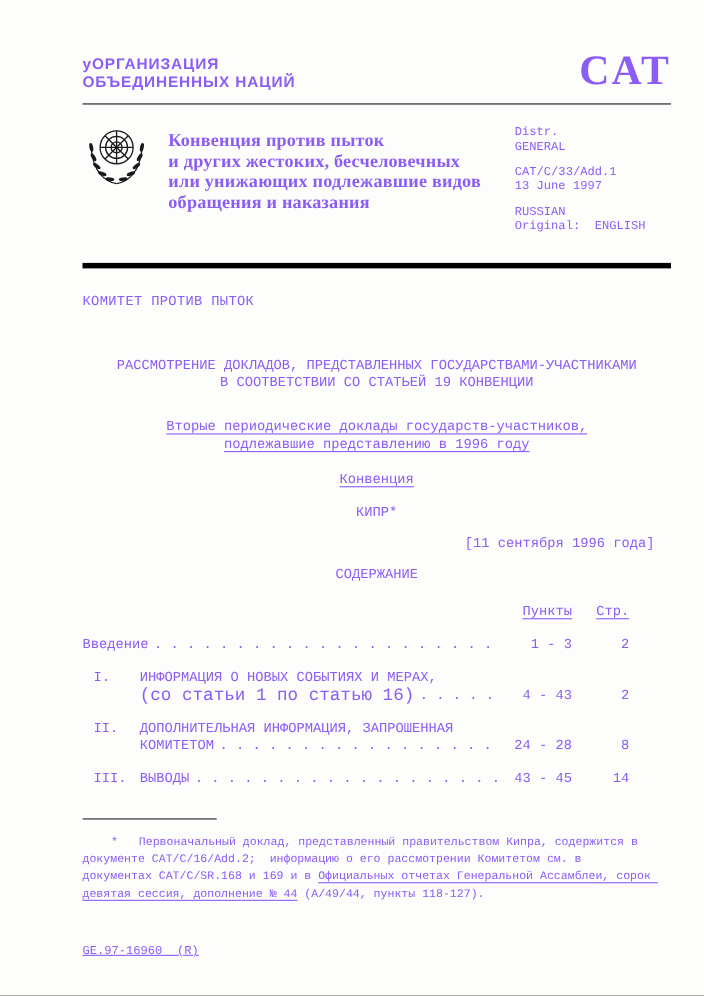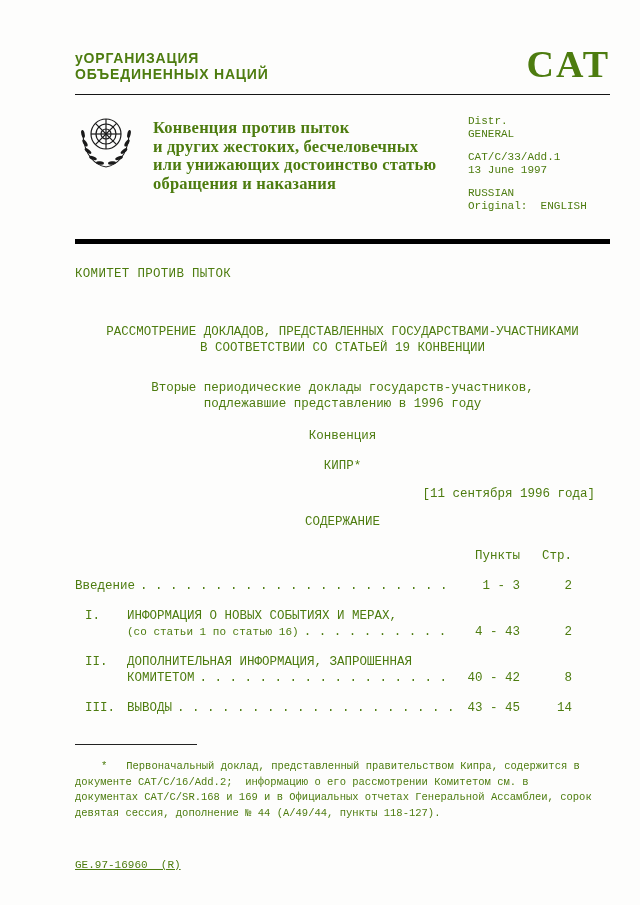--- a/index.html
+++ b/index.html
@@ -1,19 +1,19 @@
 <!DOCTYPE html>
 <html><head>
 <meta charset="utf-8">
 <style>
   * { margin:0; padding:0; box-sizing:border-box; }
   html,body { background:#6b6b6b; }
   .page {
     width:640px; height:905px; margin:0 auto;
-    background:#fdfdfc; color:#4d7c0f;
+    background:#fdfdfc; color:#8b5cf6;
     font-family:"Liberation Mono","DejaVu Sans Mono",monospace;
     font-size:12.5px; line-height:16px;
     position:relative; overflow:hidden;
   }
   .content { padding:50px 30px 0 75px; }
 
   
   .top { display:flex; justify-content:space-between; align-items:flex-start; }
   .org {
     font-family:"Liberation Sans","DejaVu Sans",sans-serif;
@@ -36,37 +36,37 @@
   .distr { margin-left:auto; width:142px; font-size:11px; line-height:12.5px; margin-top:6px; }
   .distr div { white-space:pre; }
   .distr .grp { margin-bottom:11px; }
   .rule-thick { border-top:5px solid #000; margin-top:14px; }
 
   .committee { margin-top:22px; letter-spacing:0.3px; }
 
   .center { text-align:center; }
   .heading { margin-top:42px; }
   .sub { margin-top:24px; }
-  .u { text-underline-offset:2.5px; }
+  .u { text-decoration:underline; text-underline-offset:2.5px; }
   .addendum { margin-top:16px; }
   .country { margin-top:14px; }
   .received { text-align:right; margin-top:12px; padding-right:15px; }
   .toc-title { margin-top:12px; }
 
   
   .toc-line { display:flex; align-items:center; }
   .toc-cols { margin-top:18px; justify-content:flex-end; }
   .toc-num { flex:none; width:52px; padding-left:10px; }
   .toc-ind { flex:none; width:52px; }
   .toc-dots { flex:1 1 0; overflow:hidden; white-space:nowrap; padding:0 5px; }
   .col-paras { flex:none; width:64px; text-align:right; }
   .col-page  { flex:none; width:40px; text-align:right; margin-left:12px; margin-right:38px; }
   .toc-row { margin-top:14px; }
   .toc-row .cont { margin-top:0; }
-  .small { font-size:11px; }
+  .small { font-size:16px; }
 
   
   .fn-rule { width:122px; border-top:1px solid #222; margin-top:28px; }
   .footnote {
     margin-top:14px; font-size:10.5px; line-height:15.5px;
     width:522px; text-indent:26px; white-space:pre-wrap;
   }
   .footer { margin-top:36px; font-size:11px; white-space:pre-wrap;text-decoration:underline; }
 </style>
 </head>
@@ -111,21 +111,21 @@
             <ellipse cx="52" cy="30" rx="1.7" ry="4" transform="rotate(32 52 30)"></ellipse>
             <ellipse cx="49" cy="38" rx="1.7" ry="4" transform="rotate(52 49 38)"></ellipse>
             <ellipse cx="44" cy="45" rx="1.7" ry="4" transform="rotate(70 44 45)"></ellipse>
             <ellipse cx="37" cy="50" rx="1.7" ry="4" transform="rotate(84 37 50)"></ellipse>
           </g>
         </svg>
       </div>
       <div class="conv-title">
         <div>Конвенция против пыток</div>
         <div>и других жестоких, бесчеловечных</div>
-        <div>или унижающих достоинство статью</div>
+        <div>или унижающих подлежавшие видов</div>
         <div>обращения и наказания</div>
       </div>
       <div class="distr">
         <div>Distr.</div>
         <div class="grp">GENERAL</div>
         <div>CAT/C/33/Add.1</div>
         <div class="grp">13 June 1997</div>
         <div>RUSSIAN</div>
         <div>Original:  ENGLISH</div>
       </div>
@@ -182,21 +182,21 @@
 
     <div class="toc-row">
       <div class="toc-line">
         <span class="toc-num">II.</span>
         <span>ДОПОЛНИТЕЛЬНАЯ ИНФОРМАЦИЯ, ЗАПРОШЕННАЯ</span>
       </div>
       <div class="toc-line cont">
         <span class="toc-ind"></span>
         <span>КОМИТЕТОМ</span>
         <span class="toc-dots">. . . . . . . . . . . . . . . . . . . . . . . . . . . . . . . . . . . . . . . .</span>
-        <span class="col-paras">40 - 42</span>
+        <span class="col-paras">24 - 28</span>
         <span class="col-page">8</span>
       </div>
     </div>
 
     <div class="toc-row">
       <div class="toc-line">
         <span class="toc-num">III.</span>
         <span>ВЫВОДЫ</span>
         <span class="toc-dots">. . . . . . . . . . . . . . . . . . . . . . . . . . . . . . . . . . . . . . . .</span>
         <span class="col-paras">43 - 45</span>

